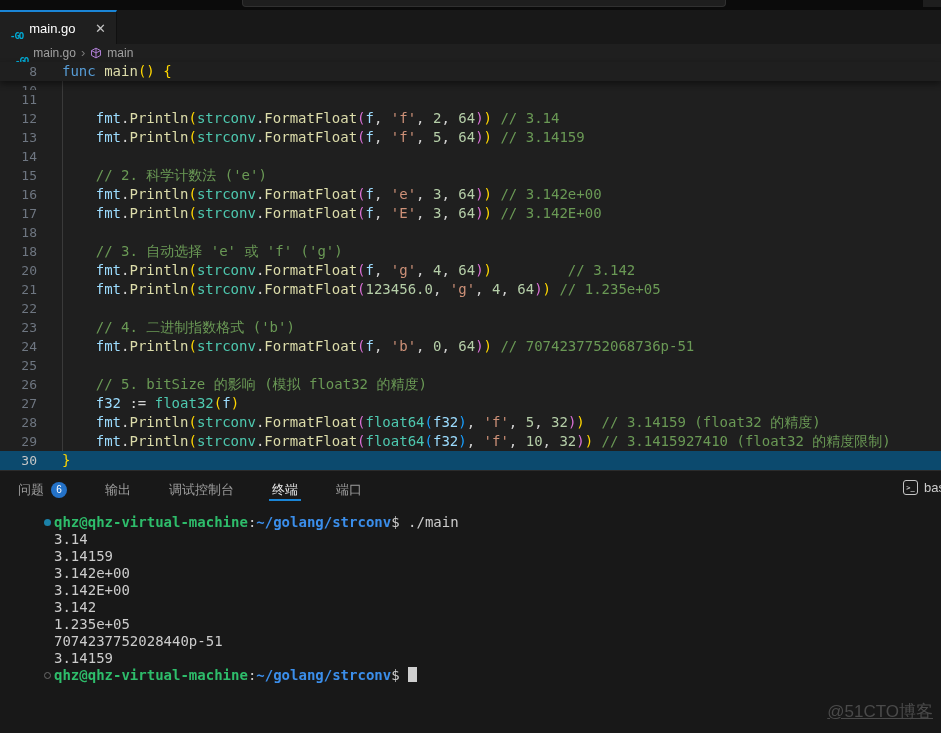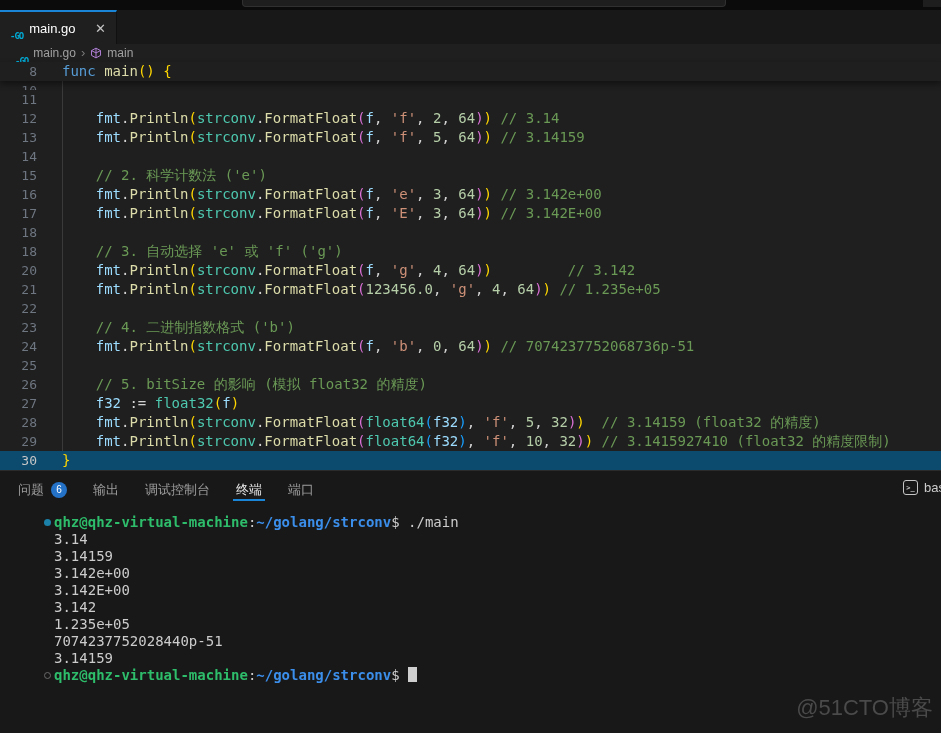--- a/index.html
+++ b/index.html
@@ -45,21 +45,21 @@
   .tk.var { color: var(--tok_var); }
   .tk.str { color: var(--tok_str); }
   .tk.num { color: var(--tok_num); }
   .tk.cmt { color: var(--tok_cmt); }
   .tk.b1  { color: var(--tok_b1); }
   .tk.b2  { color: var(--tok_b2); }
   .tk.b3  { color: var(--tok_b3); }
   .tk.pln { color: var(--tok_pln); }
   
   .panel { height: 262px; background: #181818; border-top: 1px solid #2b2b2b; position: relative; }
-  .ptabs { height: 37px; display: flex; align-items: center; padding-left: 18px; gap: 26px;
+  .ptabs { height: 37px; display: flex; align-items: center; padding-left: 18px; gap: 38px;
     font-size: 13px; color: #9d9d9d; }
   .ptab { position: relative; height: 100%; display: flex; align-items: center; gap: 7px; }
   .ptab.active { color: #e7e7e7; }
   .ptab.active::after { content: ""; position: absolute; left: -3px; right: -3px; bottom: 7px;
     height: 2px; background: var(--accent); }
   .badge { background: var(--badge); color: #fff; font-size: 10px; min-width: 16px; height: 16px;
     border-radius: 50%; display: flex; align-items: center; justify-content: center; }
   .pright { position: absolute; right: -4px; top: 9px; display: flex; align-items: center; gap: 6px;
     color: #cccccc; font-size: 13px; }
   .termicon { width: 15px; height: 15px; border: 1px solid #c5c5c5; border-radius: 3px;
@@ -70,21 +70,21 @@
   .trow { display: flex; height: 17px; line-height: 17px; white-space: pre; color: var(--term_fg); margin-left: 40px; }
   .tdec { width: 14px; flex: none; display: flex; align-items: center; justify-content: center; }
   .dot { width: 7px; height: 7px; border-radius: 50%; }
   .dot.filled { background: var(--dec_success); }
   .dot.hollow { width: 7px; height: 7px; background: transparent; border: 1px solid #6a6a6a; }
   .tt.tuser { color: var(--term_green); font-weight: bold; }
   .tt.tpath { color: var(--term_blue); font-weight: bold; }
   .tt.tpln { color: var(--term_fg); }
   .cursor { display: inline-block; width: 9px; height: 15px; background: #cfcfcf; vertical-align: -2px; }
   
-  .watermark { position: absolute; right: 8px; bottom: 10px; color: #4a4a4a; font-size: 22px; }
+  .watermark { position: absolute; right: 8px; bottom: 10px; color: #4a4a4a; font-size: 17px; text-decoration: underline; }
 </style>
 </head>
 <body>
 
 <div class="titlebar">
   <div class="cmdcenter"></div>
   <div class="rightpatch"></div>
 </div>
 
 <div class="tabstrip">

